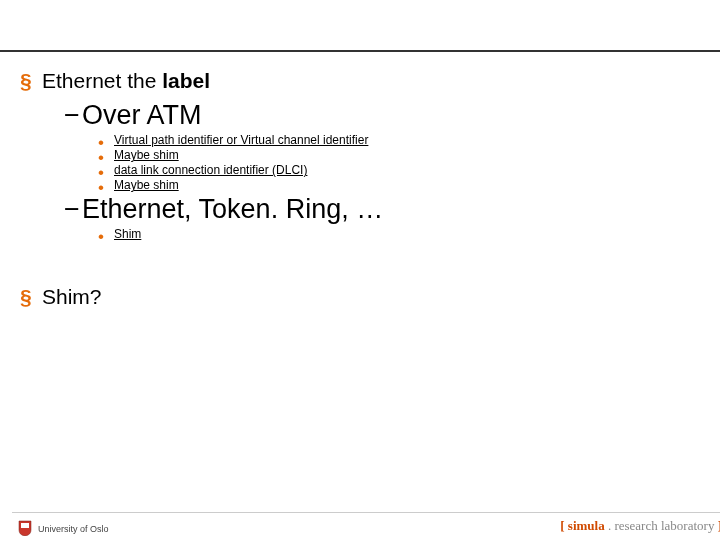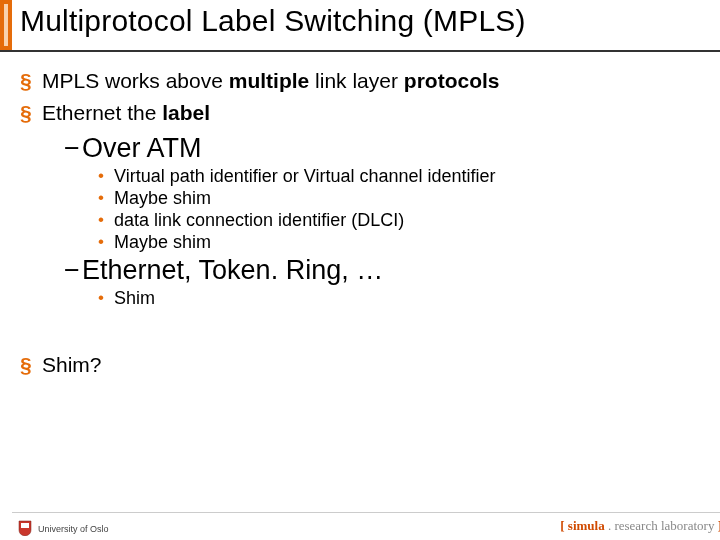--- a/index.html
+++ b/index.html
@@ -8,51 +8,39 @@
   .title-bar { position: relative; height: 50px; }
   .accent { position: absolute; left: 0; top: 0; width: 12px; height: 50px; background: #e56c0a; }
   .accent-inner { position: absolute; left: 4px; top: 4px; width: 4px; height: 42px; background: #f9d2ad; }
   .title-text { position: absolute; left: 20px; top: 4px; font-size: 30px; letter-spacing: 0.2px; font-weight: 400; }
   .hr { position: absolute; left: 0; top: 50px; width: 720px; height: 2px; background: #333; }
   .content { position: absolute; left: 20px; top: 68px; width: 680px; }
   .l1 { font-size: 21px; margin-bottom: 6px; padding-left: 22px; position: relative; line-height: 1.25; }
   .l1::before { content: "§"; position: absolute; left: 0; top: 0; color: #e56c0a; font-size: 21px; font-weight: bold; }
   .l2 { font-size: 27px; margin: 2px 0 2px 44px; padding-left: 18px; position: relative; }
   .l2::before { content: "−"; position: absolute; left: 0; top: 0; color: #000; }
-  .l3 { font-size: 18px; margin: 1px 0 1px 78px; padding-left: 16px; position: relative; }
+  .l3 { font-size: 12px; margin: 1px 0 1px 78px; padding-left: 16px; position: relative; text-decoration: underline; }
   .l3::before { content: "•"; position: absolute; left: 0; top: 0; color: #e56c0a; font-size: 17px; }
   .gap { height: 42px; }
   .footer { position: absolute; left: 0; bottom: 0; width: 720px; height: 28px; border-top: 1px solid #ccc; margin-left: 12px; }
   .footer-left { position: absolute; left: 26px; bottom: 6px; font-size: 9px; color: #444; }
   .footer-center { position: absolute; left: 0; right: 0; bottom: 6px; text-align: center; font-size: 8px; color: #444; }
   .footer-right { position: absolute; right: 10px; bottom: 6px; font-size: 13px; color: #888; font-family: Liberation Serif, serif; }
   .footer-right .br1 { color: #d04a00; font-weight: bold; }
   .footer-right .br2 { color: #d04a00; font-weight: bold; }
   .shield { position: absolute; left: 6px; bottom: 4px; width: 14px; height: 16px; }
   .shield svg { width: 14px; height: 16px; }
 </style>
 </head>
 <body>
 <div class="slide">
 
-  <div class="title-bar">
-    <div class="accent">
-      <div class="accent-inner"></div>
-    </div>
-    <div class="title-text">Multiprotocol Label Switching (MPLS)</div>
-  </div>
   <div class="hr"></div>
 
   <div class="content">
-    <div class="l1">
-      <span>MPLS works above </span>
-      <b>multiple</b>
-      <span> link layer </span>
-      <b>protocols</b>
-    </div>
     <div class="l1">
       <span>Ethernet the </span>
       <b>label</b>
     </div>
     <div class="l2">Over ATM</div>
     <div class="l3">Virtual path identifier or Virtual channel identifier</div>
     <div class="l3">Maybe shim</div>
     <div class="l3">data link connection identifier (DLCI)</div>
     <div class="l3">Maybe shim</div>
     <div class="l2">Ethernet, Token. Ring, …</div>

